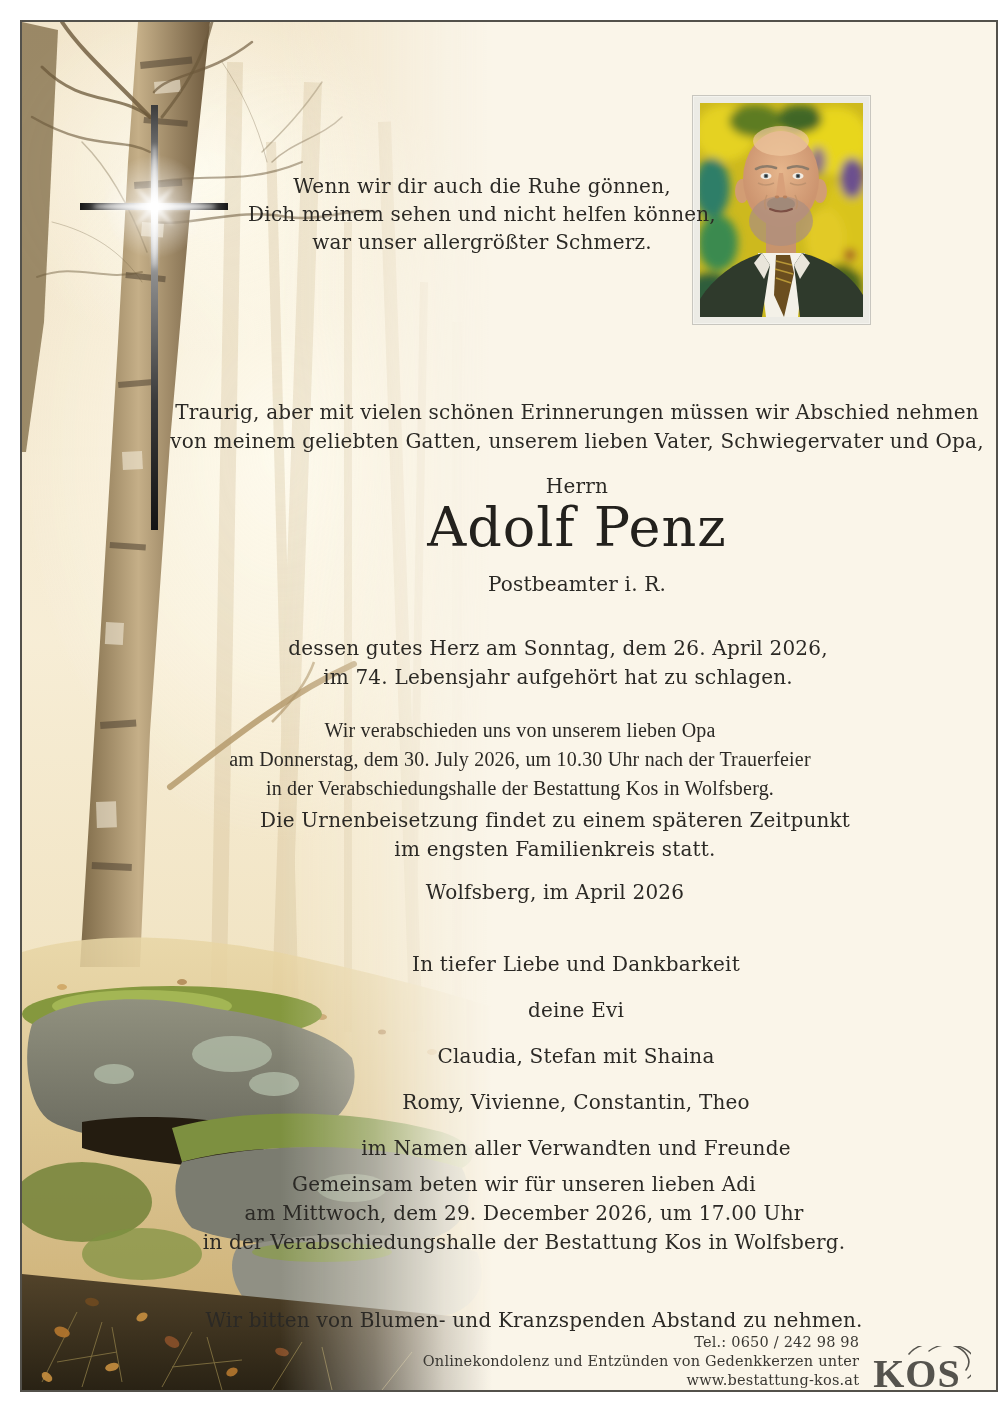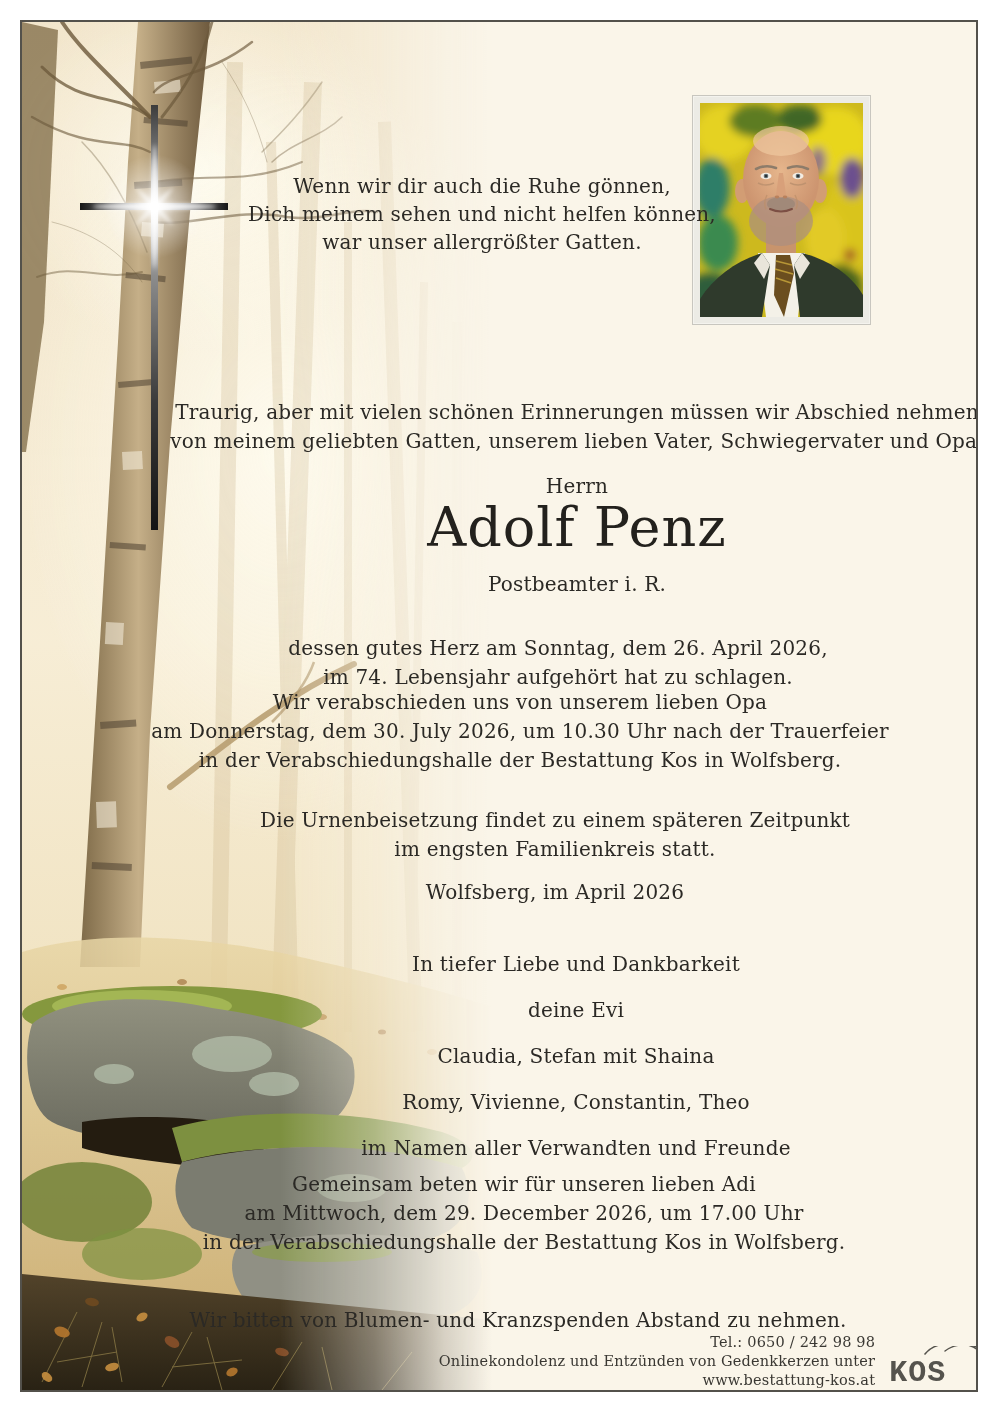--- a/index.html
+++ b/index.html
@@ -3,44 +3,44 @@
 <meta charset="utf-8">
 <style>
   html,body{margin:0;padding:0;}
   body{
     width:1000px;height:1414px;position:relative;background:#ffffff;
     font-family:"DejaVu Serif","Liberation Serif",serif;
     color:#2b2925;
   }
   .sheet{
     position:absolute;left:20px;top:20px;width:954px;height:1368px;
-    background:#faf5e9;border:2px solid #53514b;overflow:hidden;
+    background:#faf5e9;border:2px solid #53514b;overflow:hidden;padding-left:20px;
   }
   .forest{position:absolute;left:0;top:0;width:470px;height:1368px;}
   .photo-frame{
     position:absolute;left:670px;top:73px;width:163px;height:214px;
     background:#ecebe5;border:1px solid #c8c6bf;padding:7px;
     box-shadow:0 0 0 1px #f4f3ee inset;
   }
   .photo-frame svg{display:block;background:#cdb91e;}
   .block{position:absolute;width:910px;text-align:center;font-size:20px;line-height:29px;letter-spacing:.2px;}
   .verse{font-size:20px;line-height:28px;}
   .salutation{font-size:20px;}
   .big-name{font-size:54px;line-height:60px;letter-spacing:1px;color:#23211d;}
   .subtitle{font-size:20px;}
   .mourners .m-line{margin-bottom:17px;}
   .footer{
-    position:absolute;left:296px;top:1328px;width:660px;height:40px;
+    position:absolute;left:280px;top:1328px;width:660px;height:40px;
     display:flex;align-items:flex-end;justify-content:flex-end;gap:12px;z-index:5;
   }
   .footer-text{text-align:right;font-size:14.5px;line-height:19px;color:#3a3833;letter-spacing:.2px;}
   .kos-logo{position:relative;width:100px;height:44px;}
   .kos-logo .kos-text{
-    position:absolute;left:2px;bottom:0;font-family:Liberation Mono, monospace;
-    font-weight:bold;font-size:30px;line-height:33px;color:#55534d;letter-spacing:1px;
+    position:absolute;left:2px;bottom:0;font-family:Liberation Serif, serif;
+    font-weight:bold;font-size:40px;line-height:33px;color:#55534d;letter-spacing:1px;
   }
   .kos-logo svg{position:absolute;left:0;top:0;}
 </style>
 </head>
 <body>
 
 <div class="sheet">
 
   <svg class="forest" viewBox="0 0 470 1368" preserveAspectRatio="none">
     <defs>
@@ -295,38 +295,38 @@
       <ellipse cx="85" cy="94" rx="2.2" ry="1.4" fill="#b9815c"></ellipse>
       <path d="M70,106 Q81,111 92,106" stroke="#7c4f44" stroke-width="2" fill="none" stroke-linecap="round"></path>
       <path d="M67,92 Q63,100 66,106" stroke="#bc8e6a" stroke-width="1.4" fill="none" opacity="0.7"></path>
       <path d="M95,92 Q99,100 96,106" stroke="#bc8e6a" stroke-width="1.4" fill="none" opacity="0.7"></path>
     </svg>
   </div>
 
   <div class="block verse" style="left:5px;top:150px;">
     <div>Wenn wir dir auch die Ruhe gönnen,</div>
     <div>Dich meinem sehen und nicht helfen können,</div>
-    <div>war unser allergrößter Gatten.</div>
+    <div>war unser allergrößter Schmerz.</div>
   </div>
 
   <div class="block" style="left:100px;top:376px;">
     <div>Traurig, aber mit vielen schönen Erinnerungen müssen wir Abschied nehmen</div>
     <div>von meinem geliebten Gatten, unserem lieben Vater, Schwiegervater und Opa,</div>
   </div>
 
   <div class="block salutation" style="left:100px;top:450px;">Herrn</div>
   <div class="block big-name" style="left:100px;top:476px;">Adolf Penz</div>
   <div class="block subtitle" style="left:100px;top:548px;">Postbeamter i. R.</div>
 
   <div class="block" style="left:81px;top:612px;">
     <div>dessen gutes Herz am Sonntag, dem 26. April 2026,</div>
     <div>im 74. Lebensjahr aufgehört hat zu schlagen.</div>
   </div>
 
-  <div class="block" style="left:43px;top:666px;">
+  <div class="block" style="left:43px;top:694px;font-family:Liberation Serif, serif;">
     <div>Wir verabschieden uns von unserem lieben Opa</div>
     <div>am Donnerstag, dem 30. July 2026, um 10.30 Uhr nach der Trauerfeier</div>
     <div>in der Verabschiedungshalle der Bestattung Kos in Wolfsberg.</div>
   </div>
 
   <div class="block" style="left:78px;top:784px;">
     <div>Die Urnenbeisetzung findet zu einem späteren Zeitpunkt</div>
     <div>im engsten Familienkreis statt.</div>
   </div>
 
@@ -339,21 +339,21 @@
     <div class="m-line">Romy, Vivienne, Constantin, Theo</div>
     <div class="m-line">im Namen aller Verwandten und Freunde</div>
   </div>
 
   <div class="block" style="left:47px;top:1148px;">
     <div>Gemeinsam beten wir für unseren lieben Adi</div>
     <div>am Mittwoch, dem 29. December 2026, um 17.00 Uhr</div>
     <div>in der Verabschiedungshalle der Bestattung Kos in Wolfsberg.</div>
   </div>
 
-  <div class="block" style="left:41px;top:1284px;">Wir bitten von Blumen- und Kranzspenden Abstand zu nehmen.</div>
+  <div class="block" style="left:57px;top:1284px;">Wir bitten von Blumen- und Kranzspenden Abstand zu nehmen.</div>
 
   <div class="footer">
     <div class="footer-text">
       <div>Tel.: 0650 / 242 98 98</div>
       <div>Onlinekondolenz und Entzünden von Gedenkkerzen unter www.bestattung-kos.at</div>
     </div>
     <div class="kos-logo">
       <svg width="100" height="44" viewBox="0 0 100 44">
         <path d="M38,8 A31,19 0 0 1 95,24" stroke="#55534d" stroke-width="1.6" fill="none" stroke-linecap="round"></path>
         <path d="M58,5 A23,17 0 0 1 97,32" stroke="#55534d" stroke-width="1.4" fill="none" stroke-linecap="round"></path>

